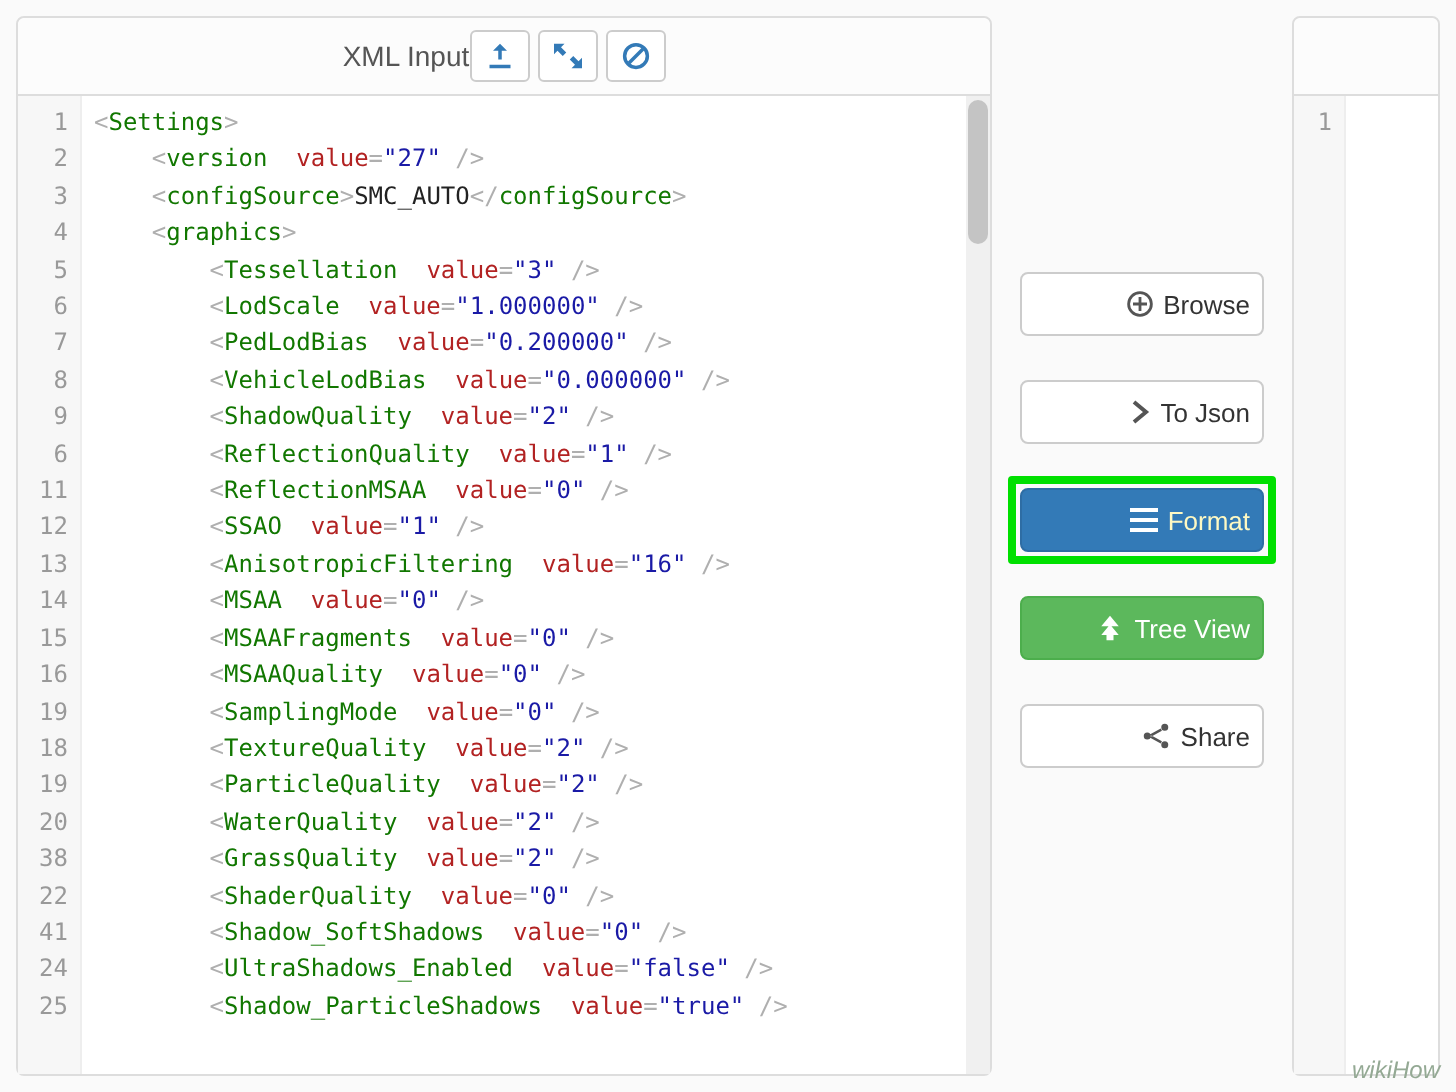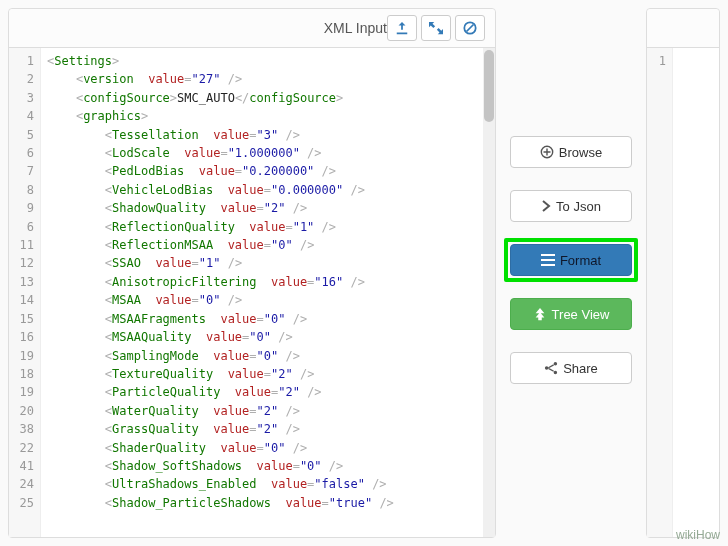--- a/index.html
+++ b/index.html
@@ -1,40 +1,40 @@
 <!DOCTYPE html>
 <html><head>
 <meta charset="utf-8">
 <style>
 html,body{margin:0;padding:0;width:728px;height:546px;overflow:hidden;font-family:Arial,Helvetica,sans-serif;background:#fafafa;font-size:13px;color:#333}
 .container{display:flex;width:100%;height:100%;padding:8px;box-sizing:border-box;gap:14px}
 .left-col{flex:0 0 488px;display:flex;flex-direction:column}
 .panel{border:1px solid #ddd;border-radius:4px;background:#fff;display:flex;flex-direction:column;height:100%}
-.panel-header{display:flex;align-items:center;justify-content:flex-end;padding:6px 10px;border-bottom:1px solid #ddd;background:#fcfcfc;border-radius:4px 4px 0 0}
+.panel-header{display:flex;align-items:center;justify-content:center;padding:6px 10px;border-bottom:1px solid #ddd;background:#fcfcfc;border-radius:4px 4px 0 0}
 .panel-title{font-size:14px;color:#555}
 .header-btns{display:flex;gap:4px}
 .hbtn{width:30px;height:26px;border:1px solid #ccc;border-radius:3px;background:#fff;color:#337ab7;cursor:pointer;display:flex;align-items:center;justify-content:center}
 .editor{flex:1;display:flex;position:relative;font-family:Consolas,Monaco,monospace;font-size:12px;overflow:hidden}
 .gutter{width:32px;flex:0 0 32px;background:#f7f7f7;border-right:1px solid #eee;color:#999;text-align:right;padding:4px 6px 4px 0;box-sizing:border-box;line-height:18.4px;user-select:none}
 .code{flex:1;padding:4px 6px;line-height:18.4px;white-space:pre;overflow:hidden}
 .scrollbar{position:absolute;top:0;right:0;width:12px;height:100%;background:#f0f0f0}
 .scroll-thumb{position:absolute;right:1px;top:2px;width:10px;height:72px;background:#c4c4c4;border-radius:5px}
 .dim{color:#afafaf}
 .tag{color:#117700}
 .attr{color:#b22222}
 .val{color:#1a1aa6}
 .txt{color:#222}
 .mid-col{flex:0 0 122px;display:flex;flex-direction:column;gap:22px;padding-top:128px}
-.btn{display:flex;align-items:center;justify-content:center;gap:5px;height:32px;border:1px solid #ccc;border-radius:4px;background:#fff;color:#333;font-size:13px;cursor:pointer;width:100%}
-.btn-primary{background:#337ab7;border-color:#2e6da4;color:#0f172a}
+.btn{display:flex;align-items:center;justify-content:flex-end;gap:5px;height:32px;border:1px solid #ccc;border-radius:4px;background:#fff;color:#333;font-size:13px;cursor:pointer;width:100%}
+.btn-primary{background:#337ab7;border-color:#2e6da4;color:#fef9c3}
 .btn-success{background:#5cb85c;border-color:#4cae4c;color:#fff}
 .highlight-wrap{border:4px solid #00e000;border-radius:2px;padding:2px;margin:-6px}
 .right-col{flex:1;display:flex;flex-direction:column}
 .right-col .gutter{width:26px;flex:0 0 26px}
-.watermark{position:absolute;bottom:4px;right:8px;font-size:12px;color:#94a994;}
+.watermark{position:absolute;bottom:4px;right:8px;font-size:12px;color:#94a994;font-style:italic}
 svg{display:block}
 </style>
 </head>
 <body>
 
 <div class="container">
   <div class="left-col">
     <div class="panel">
       <div class="panel-header">
         <span class="panel-title">XML Input</span>

